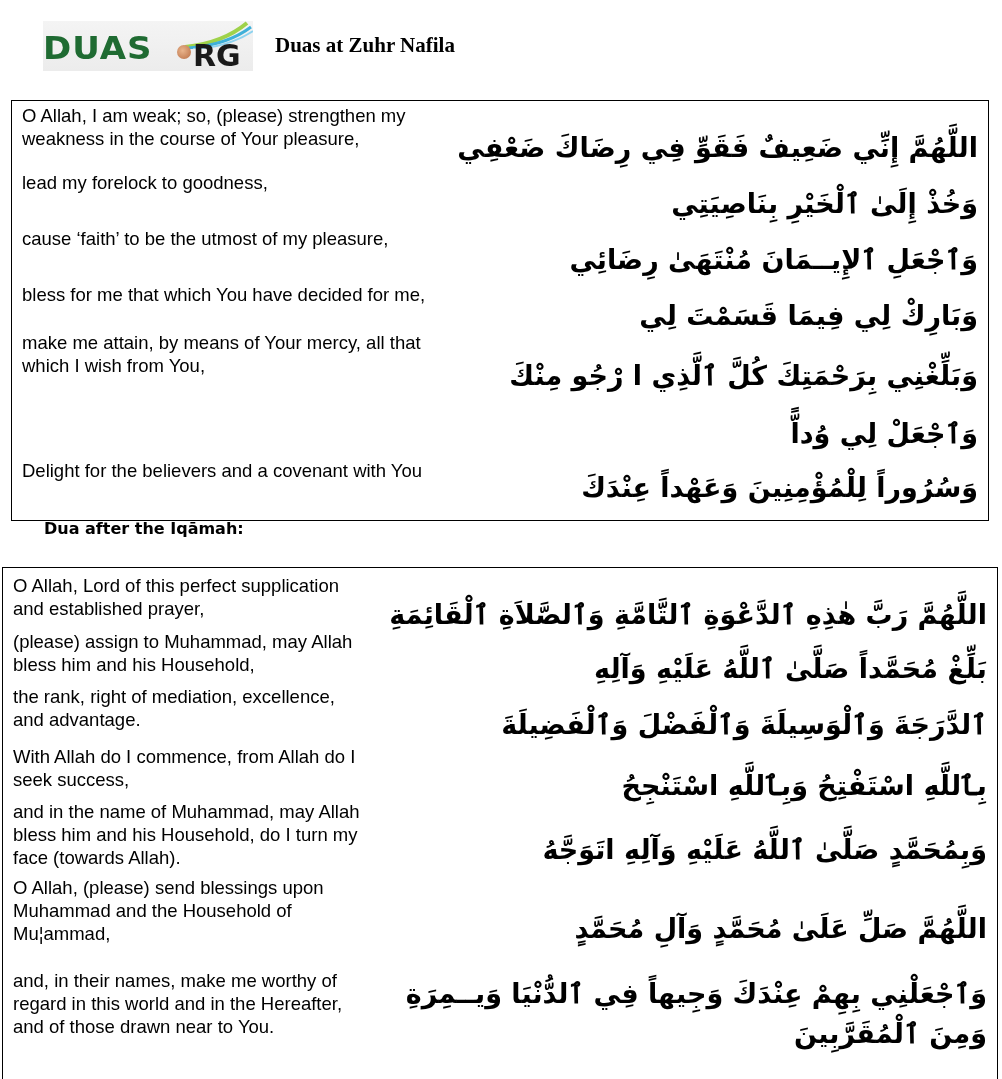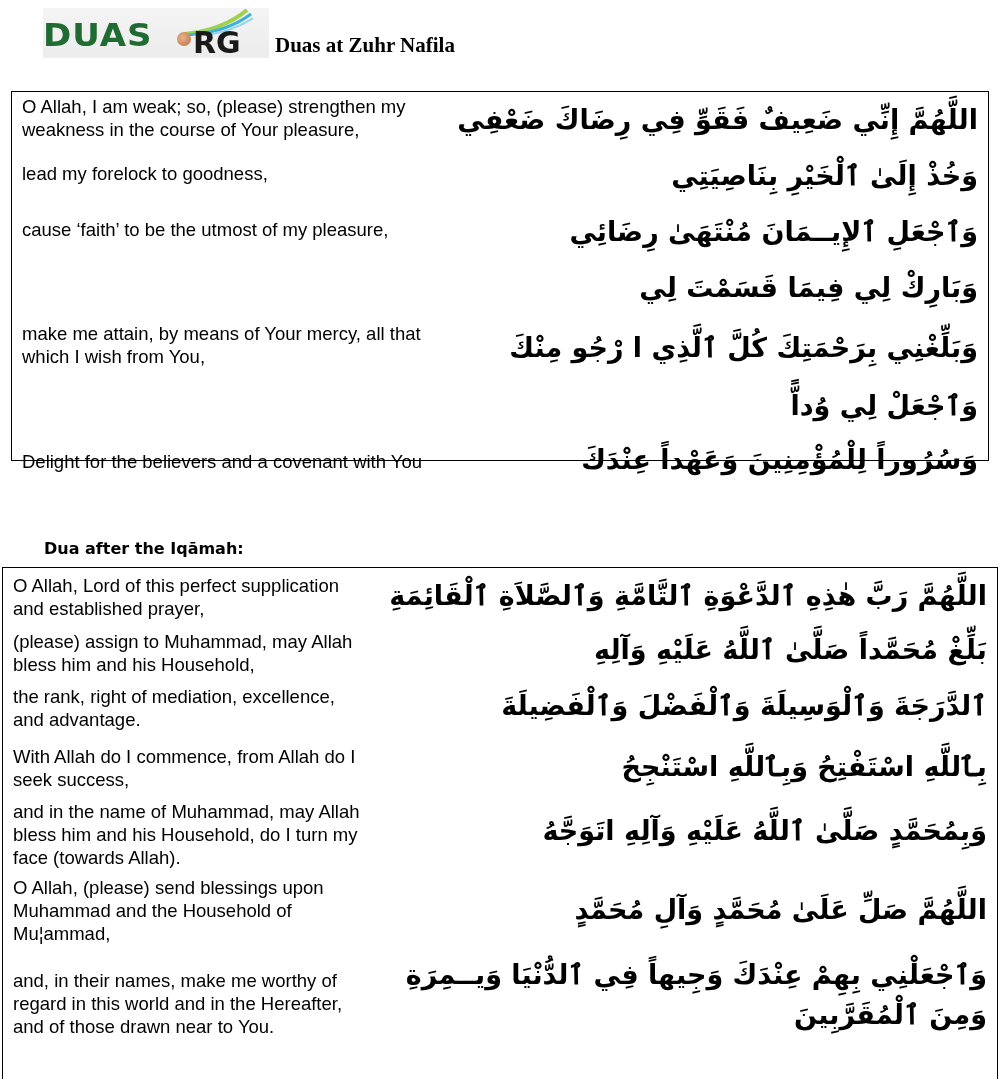--- a/index.html
+++ b/index.html
@@ -1,18 +1,18 @@
 <!DOCTYPE html>
 <html><head>
 <meta charset="utf-8">
 <style>
   html, body { margin: 0; padding: 0; background: #ffffff; }
   body { width: 1002px; height: 1079px; position: relative; overflow: hidden; color: #000; }
   .logo {
-    position: absolute; left: 43px; top: 8px; width: 226px; height: 50px;
+    position: absolute; left: 43px; top: 21px; width: 210px; height: 50px;
     background: linear-gradient(#f4f4f4, #ececec);
     display: flex; align-items: center;
   }
   .logo-word {
     position: absolute; left: 0; top: 7px;
     font-family: "DejaVu Sans", sans-serif; font-weight: bold; font-size: 34px;
     letter-spacing: 1px; color: #1f6b32; transform: scaleY(0.95);
   }
   .logo-dot {
     position: absolute; left: 134px; top: 24px; width: 14px; height: 14px; border-radius: 50%;
@@ -23,36 +23,37 @@
     font-family: "DejaVu Sans", sans-serif; font-weight: bold; font-size: 30px; color: #1a1a1a;
   }
   .logo-swoosh { position: absolute; left: 140px; top: 0; }
   .page-title {
     position: absolute; left: 275px; top: 33px;
     font-family: "Liberation Serif", serif; font-weight: bold; font-size: 21px;
   }
   .box {
     position: absolute; border: 1px solid #000; box-sizing: border-box;
   }
-  .box1 { left: 11px; top: 91px; width: 978px; height: 370px; }
+  .box1 { left: 11px; top: 100px; width: 978px; height: 421px; }
   .box2 { left: 2px; top: 567px; width: 996px; height: 573px; }
   .en {
     position: absolute; font-family: "Liberation Sans", sans-serif; font-size: 18.5px; line-height: 23px;
     white-space: pre-line;
   }
   .ar {
     position: absolute; right: 10px; direction: rtl; text-align: right;
     font-family: "DejaVu Sans", sans-serif; font-weight: bold; font-size: 27px; line-height: 40px;
     white-space: nowrap;
+    margin-top: 19px;
   }
   .box1 .en { left: 10px; width: 480px; }
   .box2 .en { left: 10px; width: 410px; }
   .section-heading {
     position: absolute; left: 44px; top: 519px;
-    font-family: "DejaVu Sans", sans-serif; font-weight: bold; font-size: 16px; margin-top: 20px;
+    font-family: "DejaVu Sans", sans-serif; font-weight: bold; font-size: 16px;
   }
 </style>
 </head>
 <body>
 
 <div class="logo">
   <svg class="logo-swoosh" width="70" height="28" viewBox="0 0 70 28">
     <path d="M2 26 Q40 22 64 2" stroke="#9fd24a" stroke-width="4" fill="none"></path>
     <path d="M6 27 Q44 24 68 6" stroke="#3fb0d9" stroke-width="3" fill="none"></path>
     <path d="M10 28 Q46 26 70 10" stroke="#8fd3ef" stroke-width="2" fill="none"></path>
@@ -68,20 +69,21 @@
   <div class="en" style="top:3px">O Allah, I am weak; so, (please) strengthen my
 weakness in the course of Your pleasure,</div>
   <div class="ar" style="top:8px">اللَّهُمَّ إِنِّي ضَعِيفٌ فَقَوِّ فِي رِضَاكَ ضَعْفِي</div>
 
   <div class="en" style="top:70px">lead my forelock to goodness,</div>
   <div class="ar" style="top:64px">وَخُذْ إِلَىٰ ٱلْخَيْرِ بِنَاصِيَتِي</div>
 
   <div class="en" style="top:126px">cause ‘faith’ to be the utmost of my pleasure,</div>
   <div class="ar" style="top:120px">وَٱجْعَلِ ٱلإِيــمَانَ مُنْتَهَىٰ رِضَائِي</div>
 
+  <div class="en" style="top:182px">bless for me that which You have decided for me,</div>
   <div class="ar" style="top:176px">وَبَارِكْ لِي فِيمَا قَسَمْتَ لِي</div>
 
   <div class="en" style="top:230px">make me attain, by means of Your mercy, all that
 which I wish from You,</div>
   <div class="ar" style="top:236px">وَبَلِّغْنِي بِرَحْمَتِكَ كُلَّ ٱلَّذِي ا رْجُو مِنْكَ</div>
 
   <div class="ar" style="top:294px">وَٱجْعَلْ لِي وُداًّ</div>
 
   <div class="en" style="top:358px">Delight for the believers and a covenant with You</div>
   <div class="ar" style="top:348px">وَسُرُوراً لِلْمُؤْمِنِينَ وَعَهْداً عِنْدَكَ</div>

